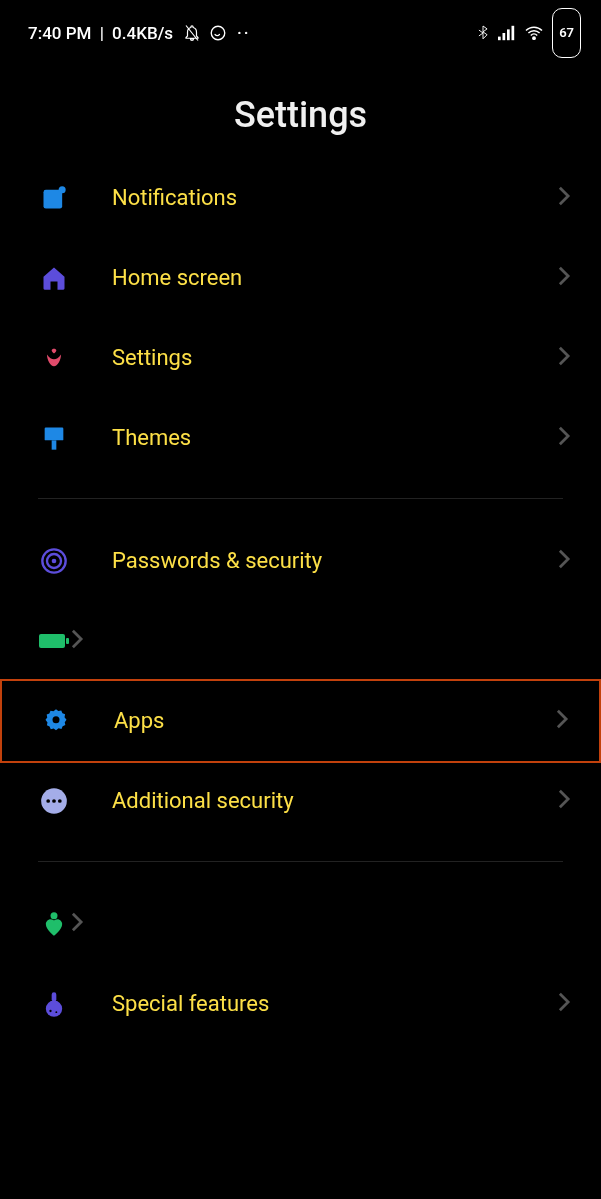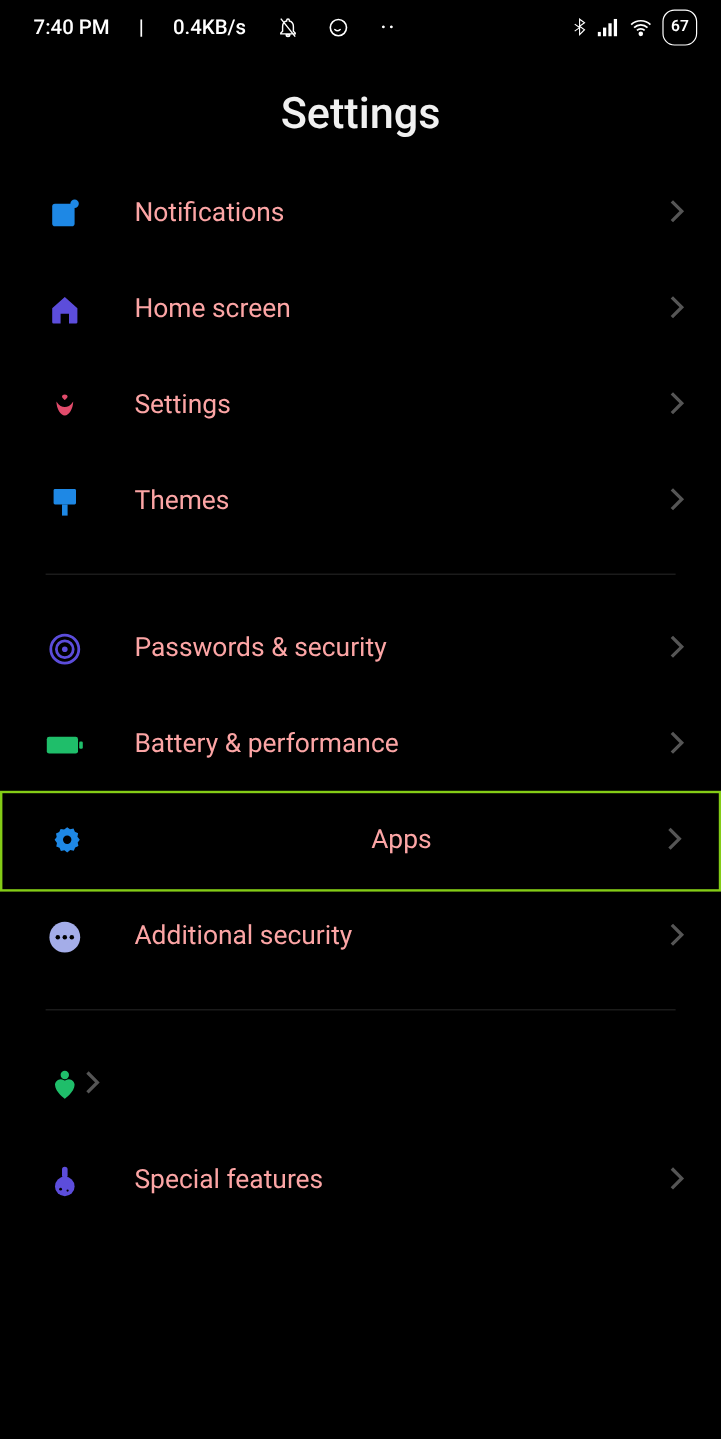--- a/index.html
+++ b/index.html
@@ -13,65 +13,64 @@
   }
   .status-bar {
     display: flex;
     justify-content: space-between;
     align-items: center;
     padding: 8px 20px 6px 28px;
     font-size: 17px;
     font-weight: 500;
     color: #fff;
   }
-  .status-left { display: flex; align-items: center; gap: 20px; }
+  .status-left { display: flex; align-items: center; gap: 4px; }
   .status-right { display: flex; align-items: center; gap: 8px; }
   .status-icon { display: inline-flex; align-items: center; }
   .battery-pill {
     border: 1.5px solid #fff;
     border-radius: 10px;
-    padding: 6px 6px;
+    padding: 16px 6px;
     font-size: 13px;
     font-weight: 600;
     line-height: 16px;
   }
   .page-title {
     text-align: center;
     font-size: 36px;
     font-weight: 500;
     color: #f0f0f0;
     margin-top: 30px;
     margin-bottom: 22px;
   }
   .settings-list { }
   .settings-item {
     display: flex;
     align-items: center;
     padding: 24px 30px 24px 38px;
     position: relative;
   }
   .settings-item.highlighted {
-    border: 2px solid #84cc16;
+    border: 2px solid #c2410c;
     margin: -2px 0;
-    text-align: center;
   }
   .item-icon {
     width: 32px;
     height: 32px;
     display: flex;
     align-items: center;
     justify-content: center;
     flex-shrink: 0;
   }
   .item-label {
     flex: 1;
     margin-left: 42px;
     font-size: 22px;
     font-weight: 400;
-    color: #fca5a5;
+    color: #fde047;
     line-height: 1.3;
   }
   .chevron {
     color: #555;
     flex-shrink: 0;
   }
   .divider {
     height: 1px;
     background: #222;
     margin: 20px 38px 22px 38px;
@@ -202,21 +201,20 @@
     </span>
   </div>
 
   <div class="settings-item">
     <span class="item-icon">
       <svg width="32" height="20" viewBox="0 0 32 20">
           <rect x="1" y="3" width="26" height="14" rx="2" fill="#1FBE6A"></rect>
           <rect x="28" y="7" width="3" height="6" rx="1" fill="#1FBE6A"></rect>
         </svg>
     </span>
-    <span class="item-label">Battery &amp; performance</span>
     <span class="chevron">
       <svg width="14" height="22" viewBox="0 0 10 16">
           <path d="M2 2l6 6-6 6" fill="none" stroke="#555" stroke-width="2"></path>
         </svg>
     </span>
   </div>
 
   <div class="settings-item highlighted">
     <span class="item-icon">
       <svg width="28" height="28" viewBox="0 0 24 24">

